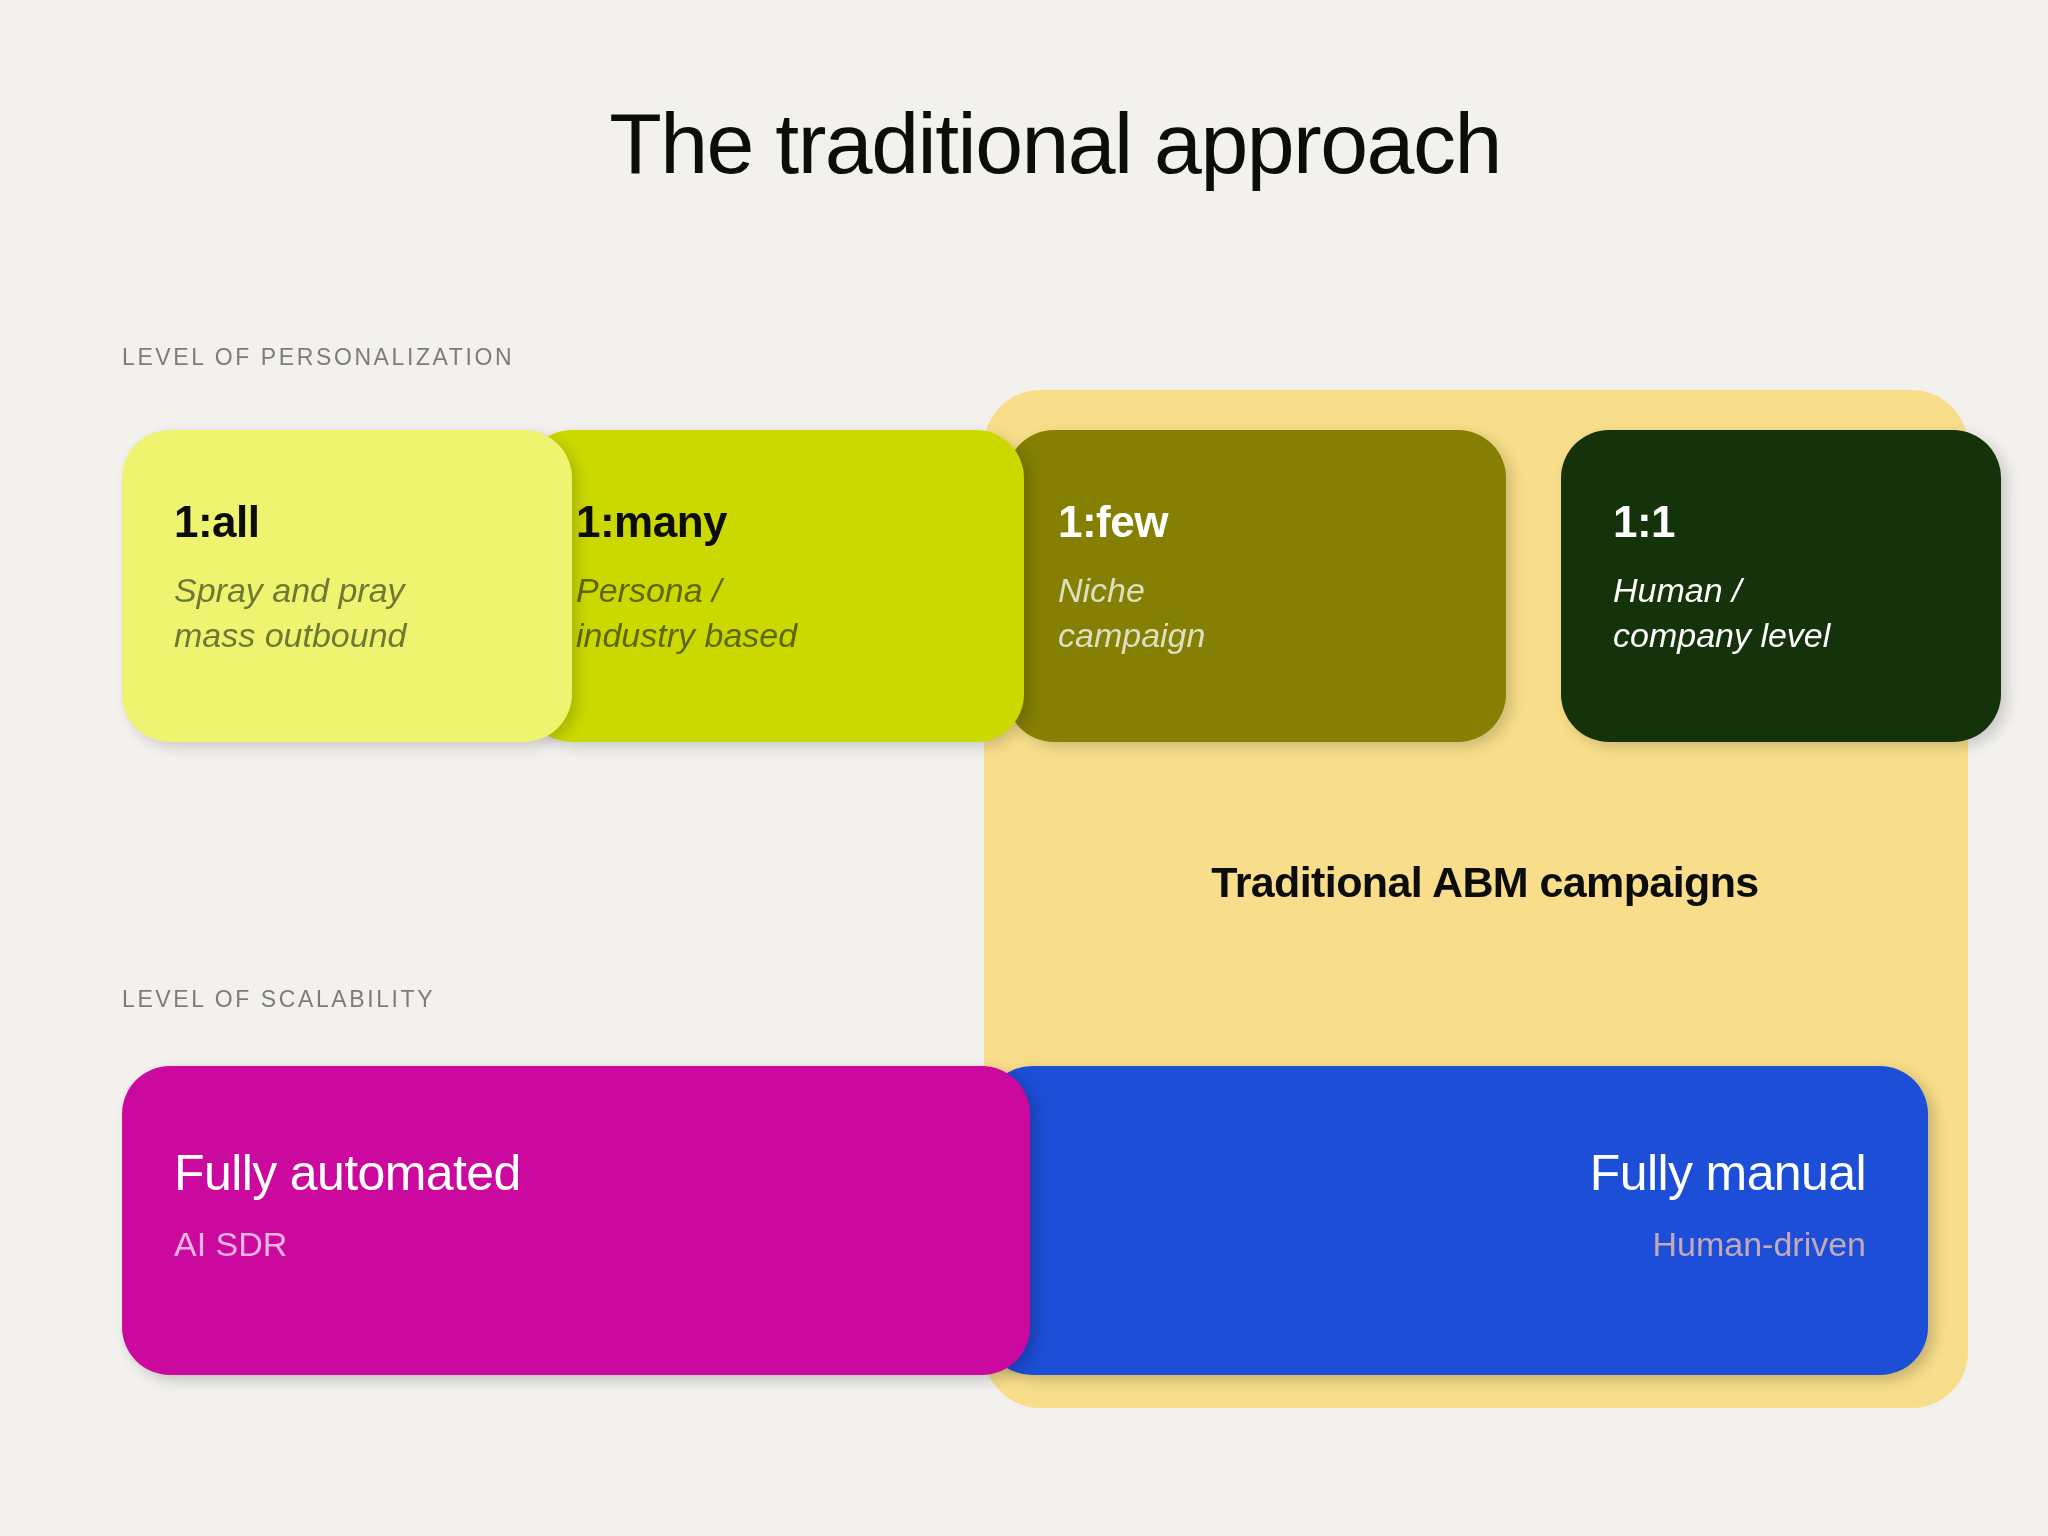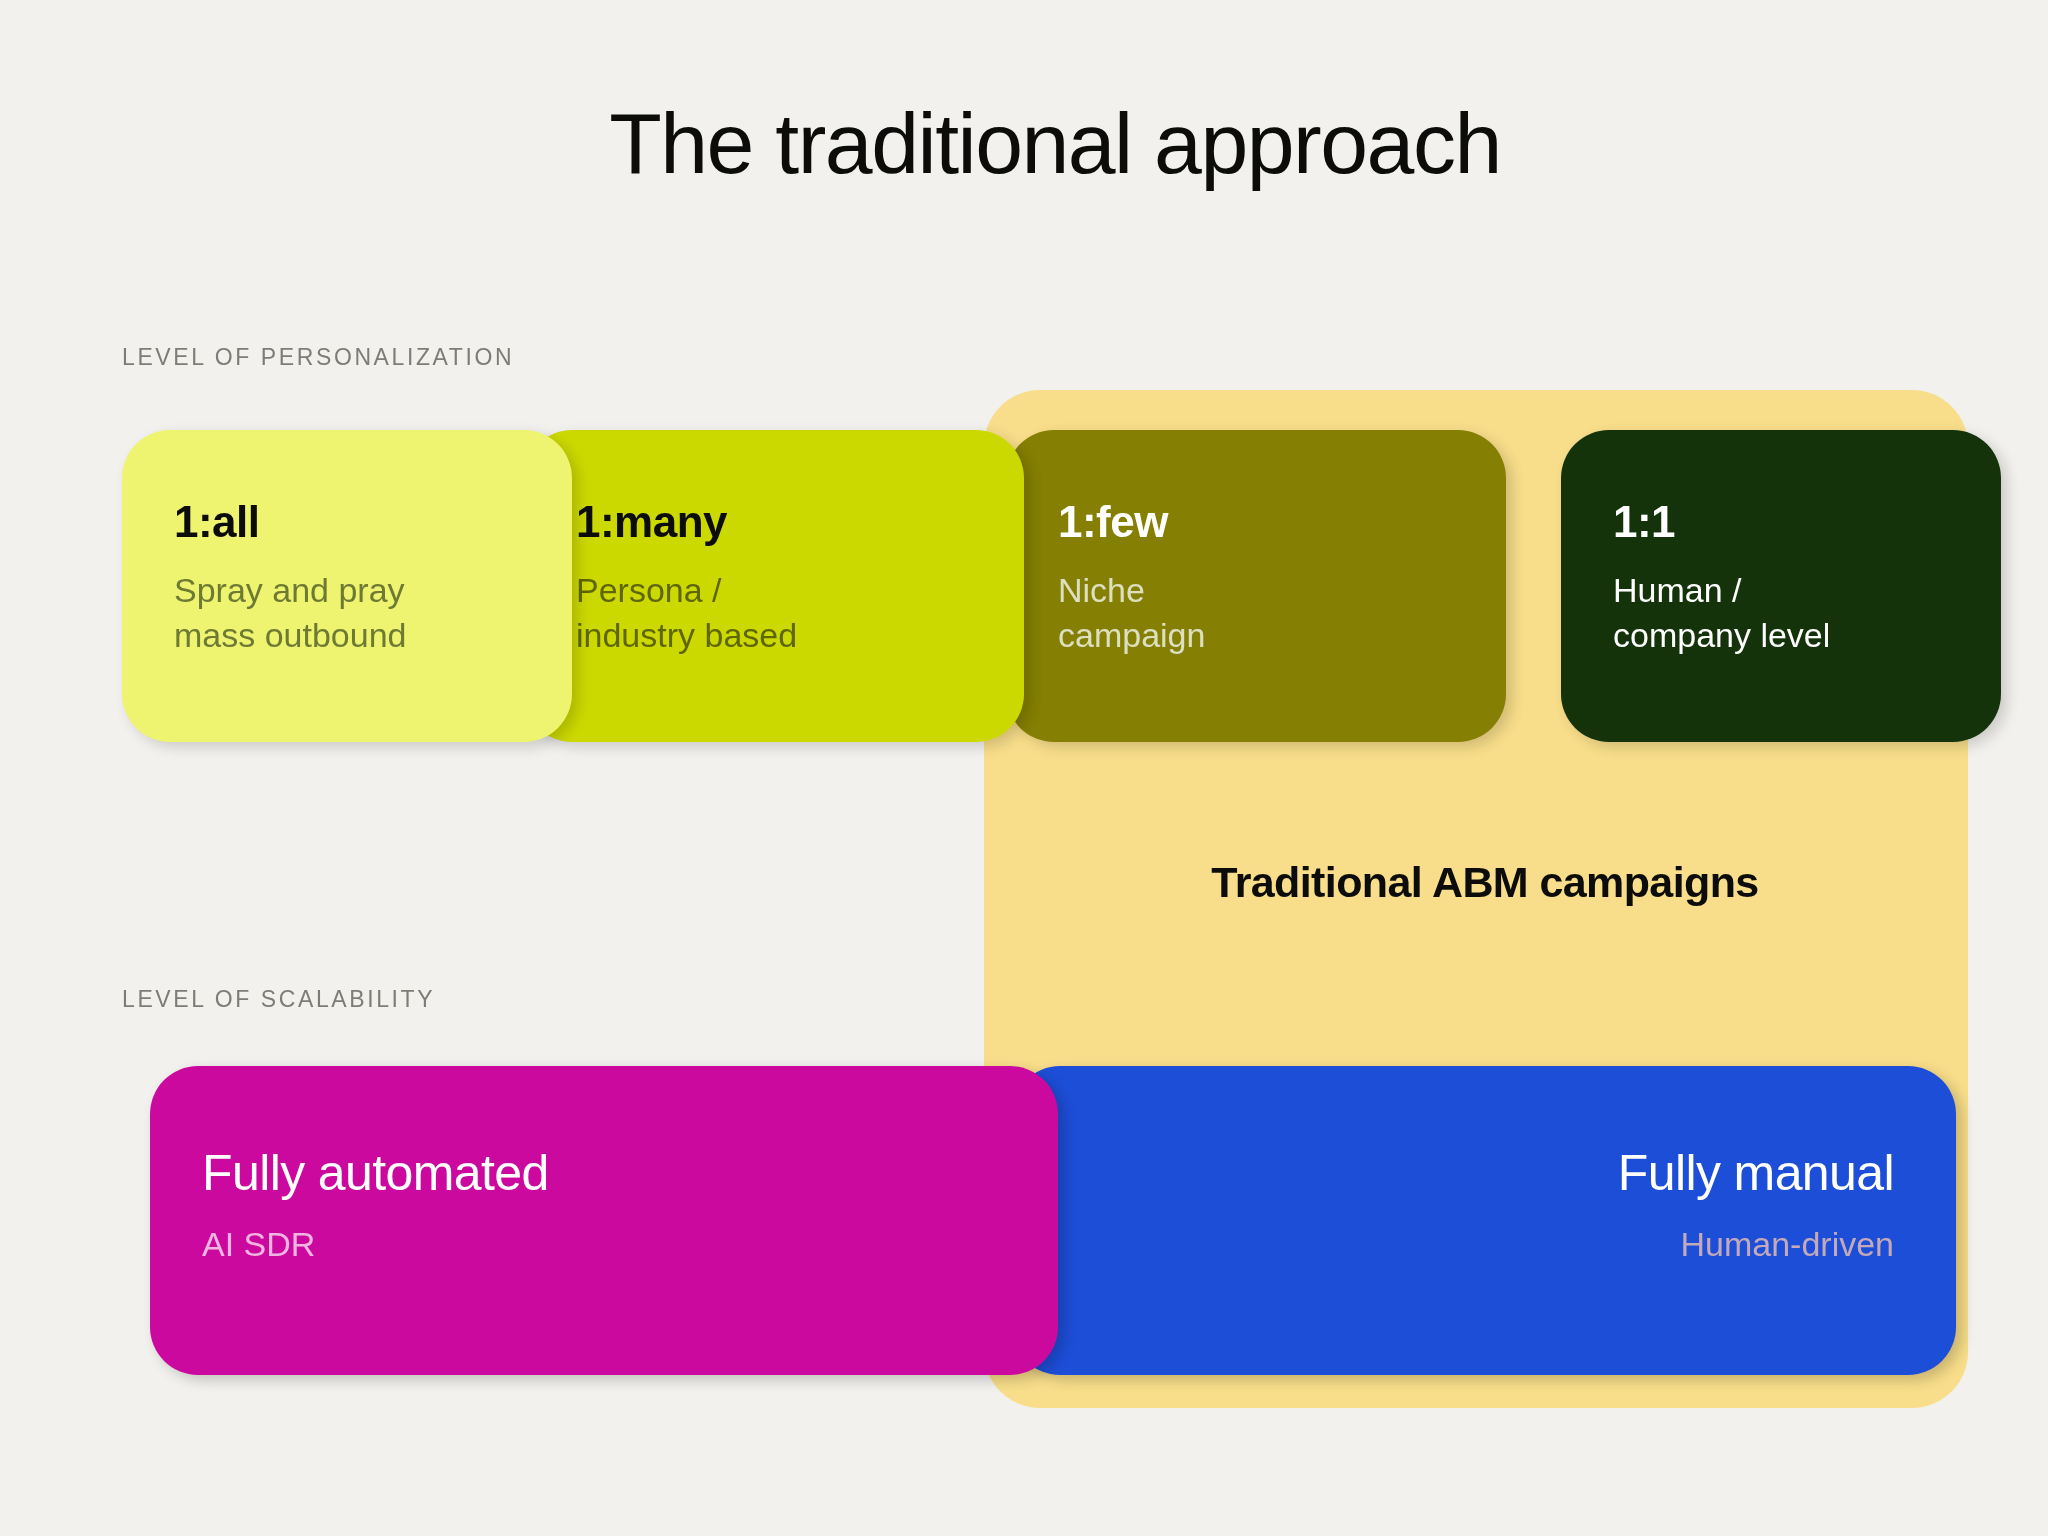--- a/index.html
+++ b/index.html
@@ -94,20 +94,21 @@
     letter-spacing: -0.5px;
     line-height: 1;
     margin-bottom: 24px;
     white-space: nowrap;
   }
   .p-card .p-desc {
     font-size: 34px;
     font-weight: 400;
     line-height: 1.33;
     white-space: pre-line;
+    font-style: italic;
   }
 
   #p-card-0 { left: 0px;   width: 450px; background: #EEF470; z-index: 5; }
   #p-card-1 { left: 402px; width: 500px; background: #CCD900; z-index: 4; }
   #p-card-2 { left: 884px; width: 500px; background: #857F03; z-index: 3; }
   #p-card-3 { left: 1439px;width: 440px; background: #14330A; z-index: 2; }
 
   #p-card-0 .p-title { color: #0C0C0A; }
   #p-card-0 .p-desc  { color: #6E7A33; }
   #p-card-1 .p-title { color: #0C0C0A; }
@@ -124,21 +125,20 @@
     top: 1066px;
     height: 309px;
     z-index: 3;
   }
   .s-card {
     position: absolute;
     top: 0;
     height: 309px;
     border-radius: 48px;
     box-shadow: 6px 5px 14px rgba(0,0,0,0.20);
-    margin-left: 28px;
   }
   .s-card .s-title {
     font-size: 50px;
     font-weight: 400;
     letter-spacing: -0.6px;
     line-height: 1;
     margin-bottom: 26px;
     white-space: nowrap;
   }
   .s-card .s-desc {

